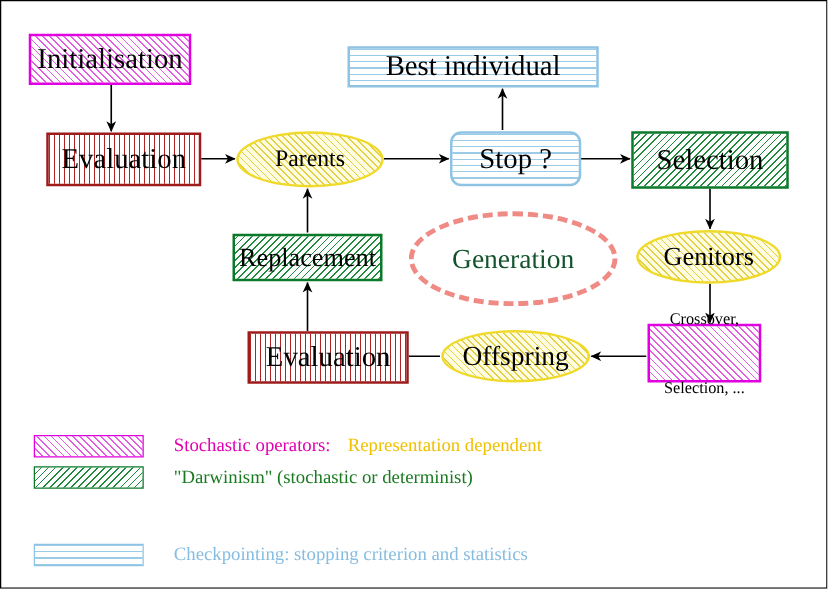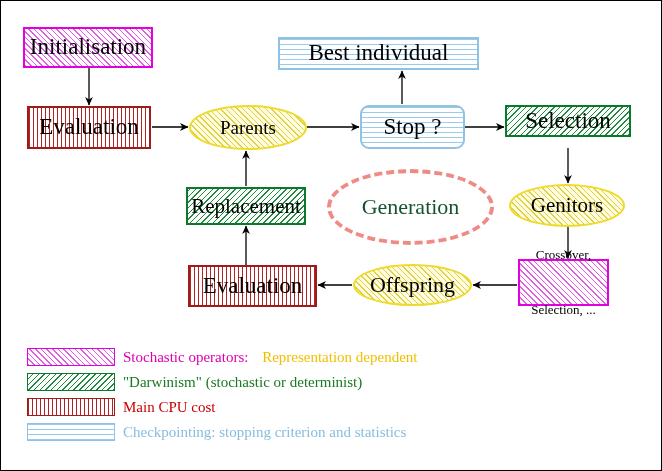--- a/index.html
+++ b/index.html
@@ -54,20 +54,21 @@
         #ffffff 1px, #ffffff 4px);
     border: 2px solid #0a7a2a;
   }
   .fill-red {
     background-color: #ffffff;
     background-image: repeating-linear-gradient(
         90deg,
         #b22222 0px, #b22222 1px,
         #ffffff 1px, #ffffff 4px);
     border: 2px solid #9e1b1b;
+    margin-left: 10px;
   }
   .fill-blue {
     background-color: #ffffff;
     background-image: repeating-linear-gradient(
         180deg,
         #9ccbe8 0px, #9ccbe8 1px,
         #ffffff 1px, #ffffff 5px);
     border: 2px solid #8fc3e3;
   }
   .fill-yellow {
@@ -105,21 +106,21 @@
     width: 88px;
     height: 18px;
     box-sizing: border-box;
     flex: 0 0 auto;
   }
   .swatch.fill-magenta { border-width: 1px; }
   .swatch.fill-green   { border-width: 1px; }
   .swatch.fill-red     { border-width: 1px; }
   .swatch.fill-blue    { border-width: 1px; }
   .legend-text {
-    margin-left: 8px;
+    margin-left: 24px;
     font-size: 15px;
     white-space: nowrap;
   }
   .c-magenta { color: #e000b0; }
   .c-gold    { color: #f0c000; }
   .c-green   { color: #1a7a22; }
   .c-red     { color: #cc0000; }
   .c-blue    { color: #86bde0; }
 </style>
 </head>
@@ -172,21 +173,21 @@
   </div>
 
   <div class="node fill-blue" style="left:277px; top:36px; width:201px; height:33px; font-size:23px;">
     <span>Best individual</span>
   </div>
 
   <div class="node fill-blue rounded" style="left:359px; top:104px; width:105px; height:44px; font-size:23px;">
     <span>Stop ?</span>
   </div>
 
-  <div class="node fill-green" style="left:504px; top:104px; width:126px; height:32px; font-size:23px;">
+  <div class="node fill-green" style="left:504px; top:104px; width:126px; height:46px; font-size:23px;">
     <span>Selection</span>
   </div>
 
   <div class="node fill-green" style="left:185px; top:186px; width:120px; height:38px; font-size:21px;">
     <span>Replacement</span>
   </div>
 
   <div class="dashed-ellipse" style="left:326px; top:168px; width:167px; height:76px; font-size:22px;">
     <span>Generation</span>
   </div>
@@ -214,23 +215,19 @@
       <span class="c-magenta">Stochastic operators:</span>
       <span class="c-gold" style="margin-left:10px;">Representation dependent</span>
     </div>
   </div>
 
   <div class="legend-row" style="left:26px; top:372px;">
     <div class="swatch fill-green"></div>
     <div class="legend-text c-green">"Darwinism" (stochastic or determinist)</div>
   </div>
 
-  <div class="legend-row" style="left:26px; top:397px;">
-    <div class="swatch fill-red"></div>
-    <div class="legend-text c-red">Main CPU cost</div>
-  </div>
-
-  <div class="legend-row" style="left:26px; top:422px;justify-content:center;">
+
+  <div class="legend-row" style="left:26px; top:434px;justify-content:center;">
     <div class="swatch fill-blue"></div>
     <div class="legend-text c-blue">Checkpointing: stopping criterion and statistics</div>
   </div>
 
 </div>
 
 </body></html>

